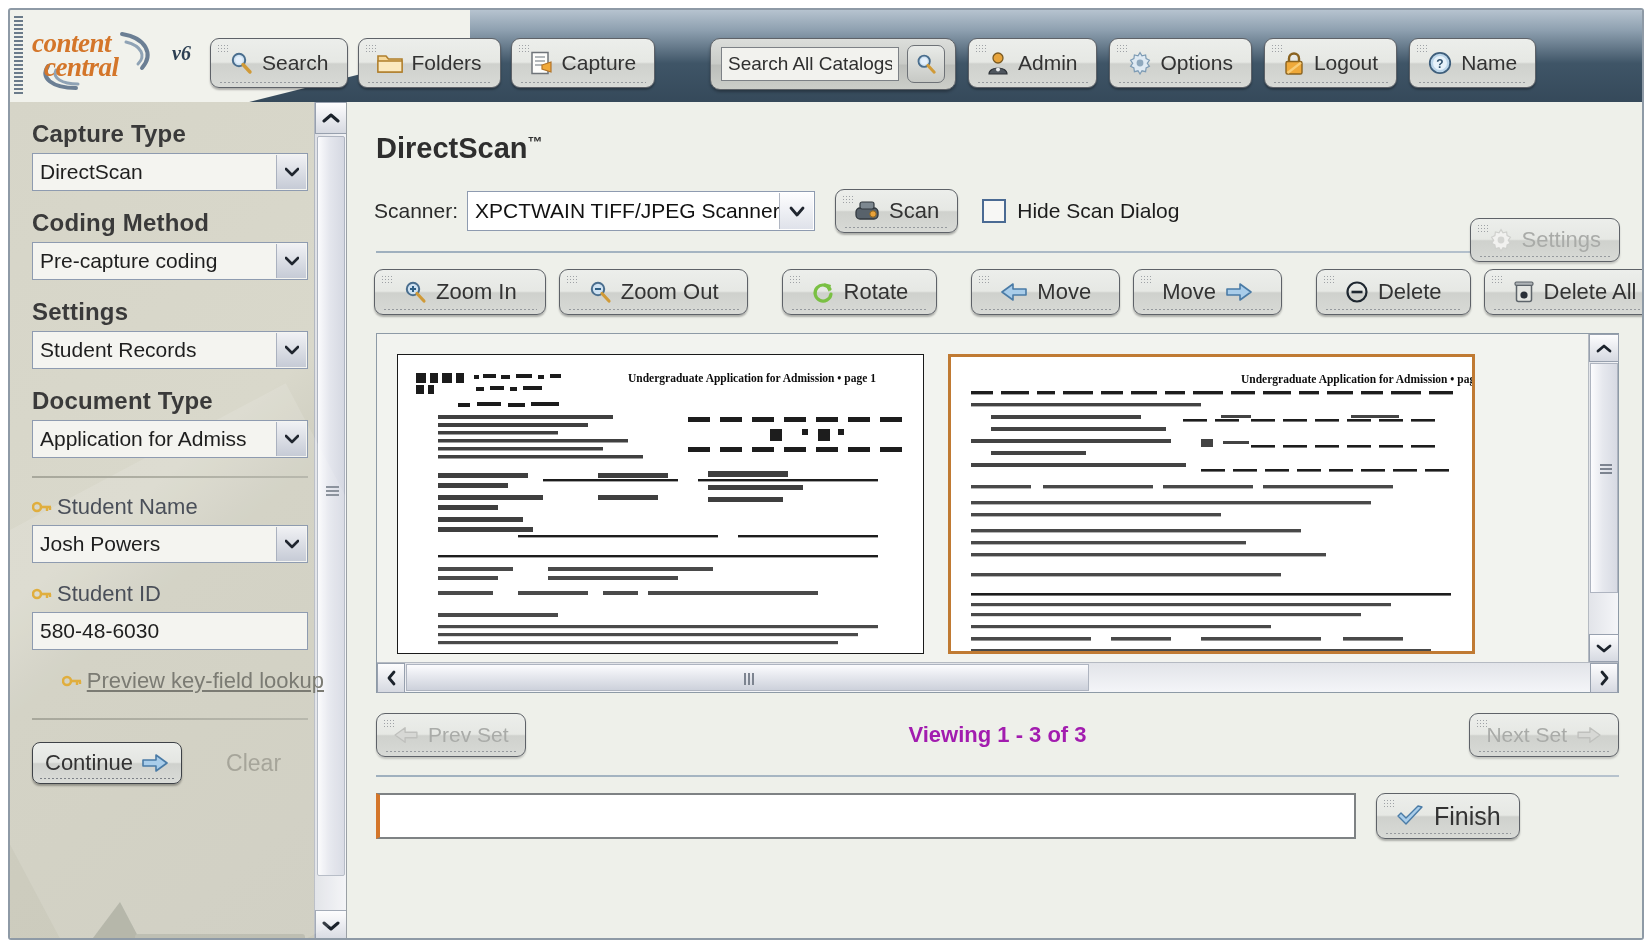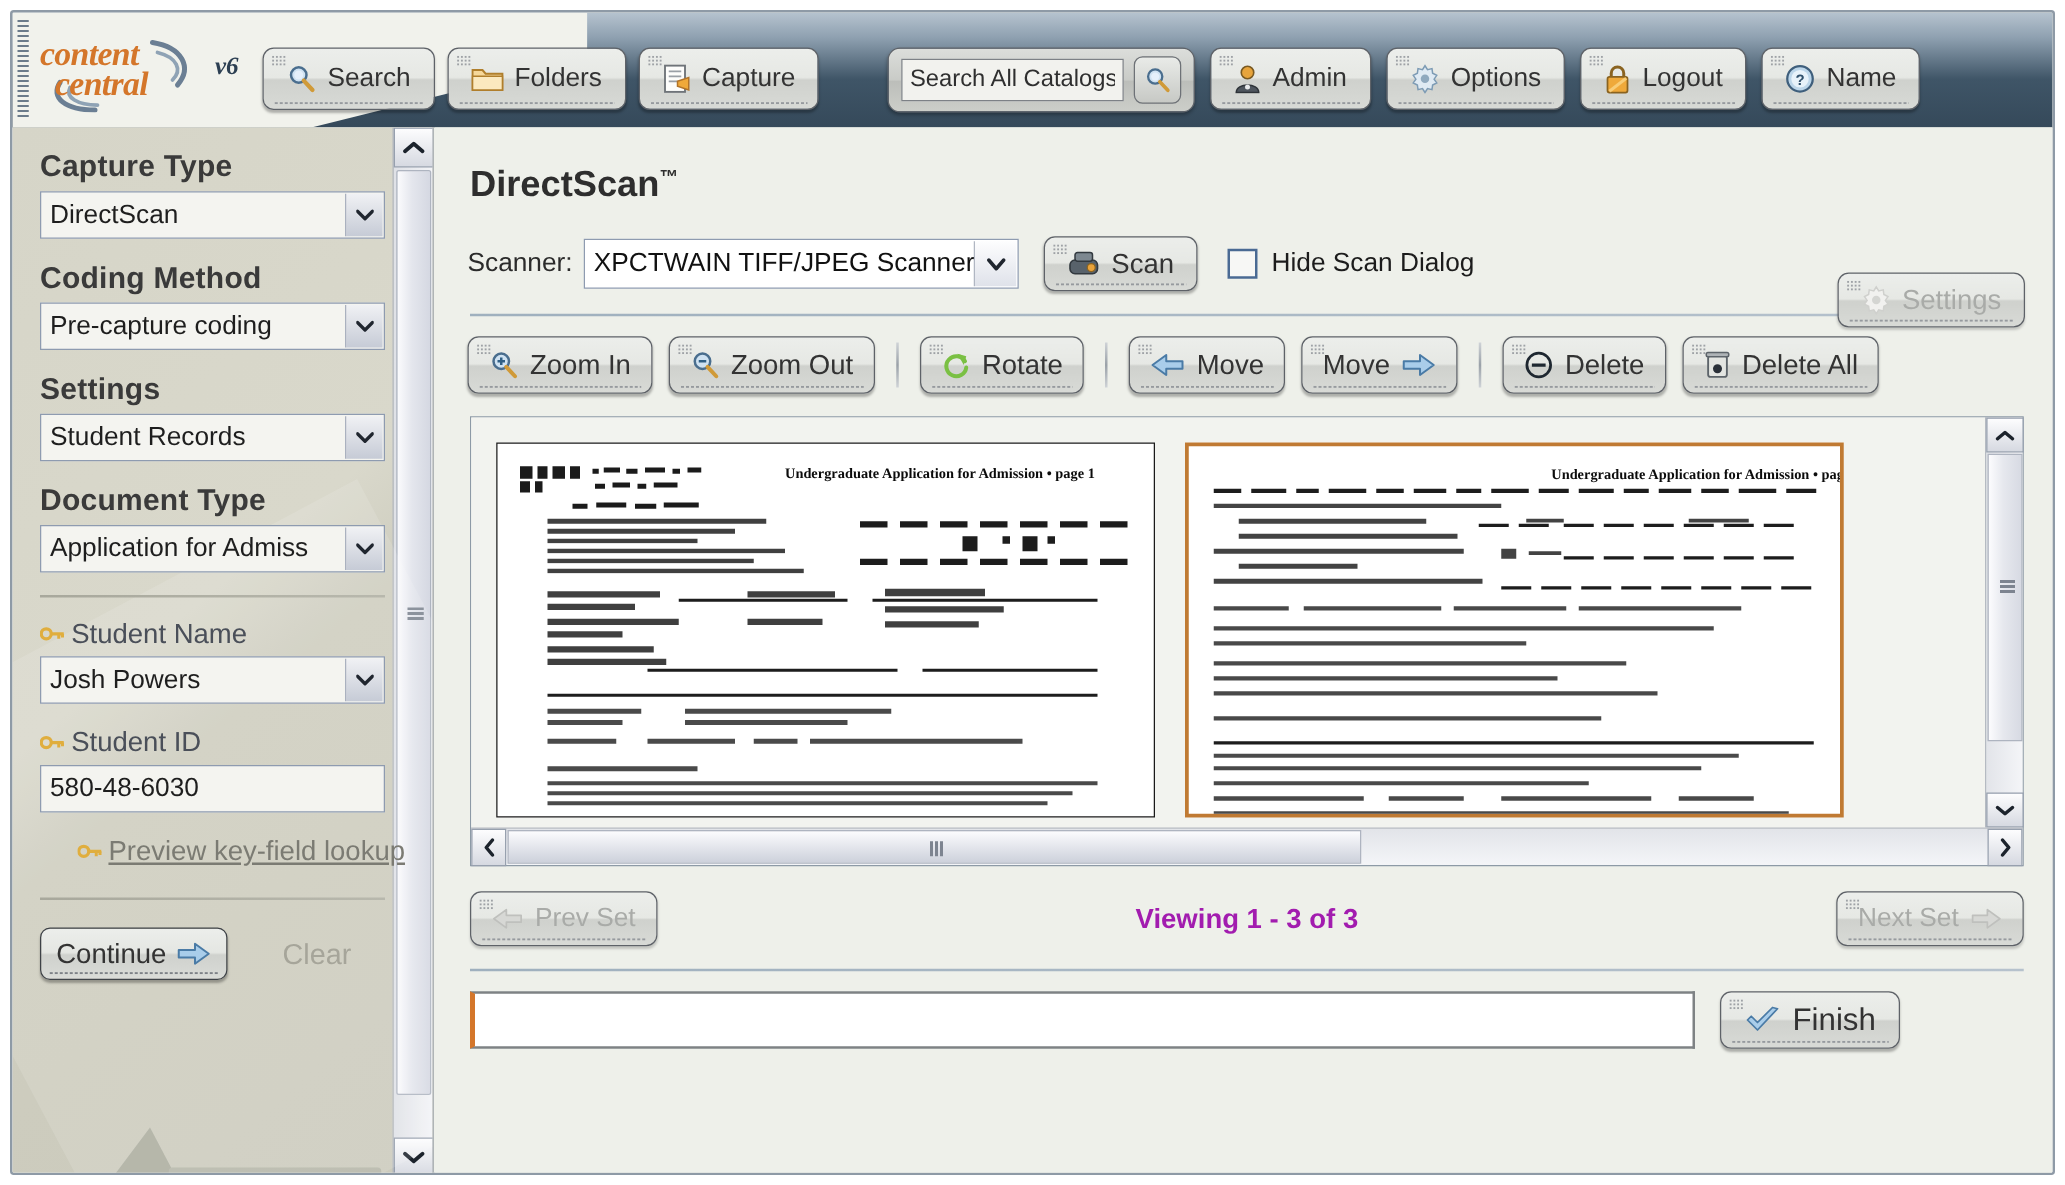--- a/index.html
+++ b/index.html
@@ -296,21 +296,21 @@
     height: 44px; font-size: 22px;
   }
 
   .hr-line {
     height: 2px; width: 1243px;
     background: linear-gradient(to right, #9fb0be, #b6c2cd);
     margin: 6px 0 16px 2px;
   }
 
   .tool-row { display: flex; align-items: center; gap: 13px; margin-bottom: 18px; }
-  .tool-btn { height: 46px; font-size: 22px; padding: 0 16px; }
+  .tool-btn { height: 46px; font-size: 22px; padding: 0 28px; }
   .tool-sep {
     width: 2px; height: 36px;
     background: linear-gradient(to bottom, #cfd3d7, #9aa1a8, #cfd3d7);
     margin: 0 4px;
   }
 
   
   .viewer {
     position: relative;
     width: 1243px; height: 360px;

